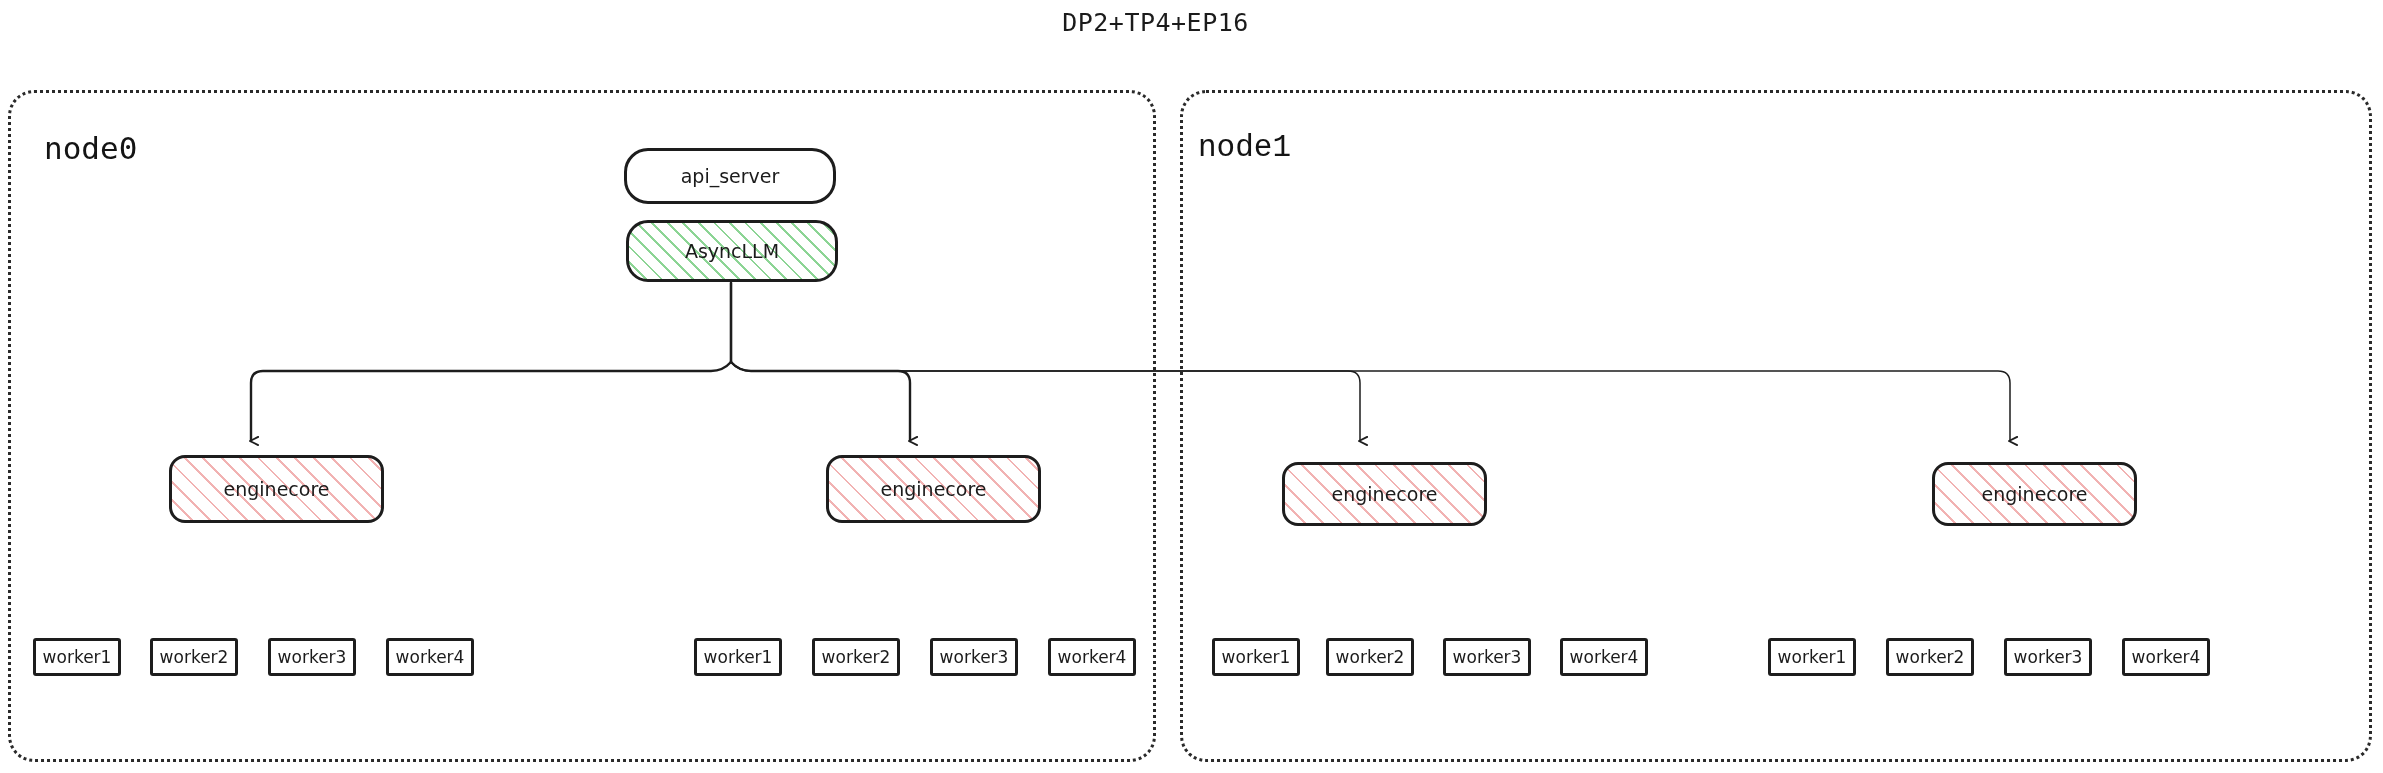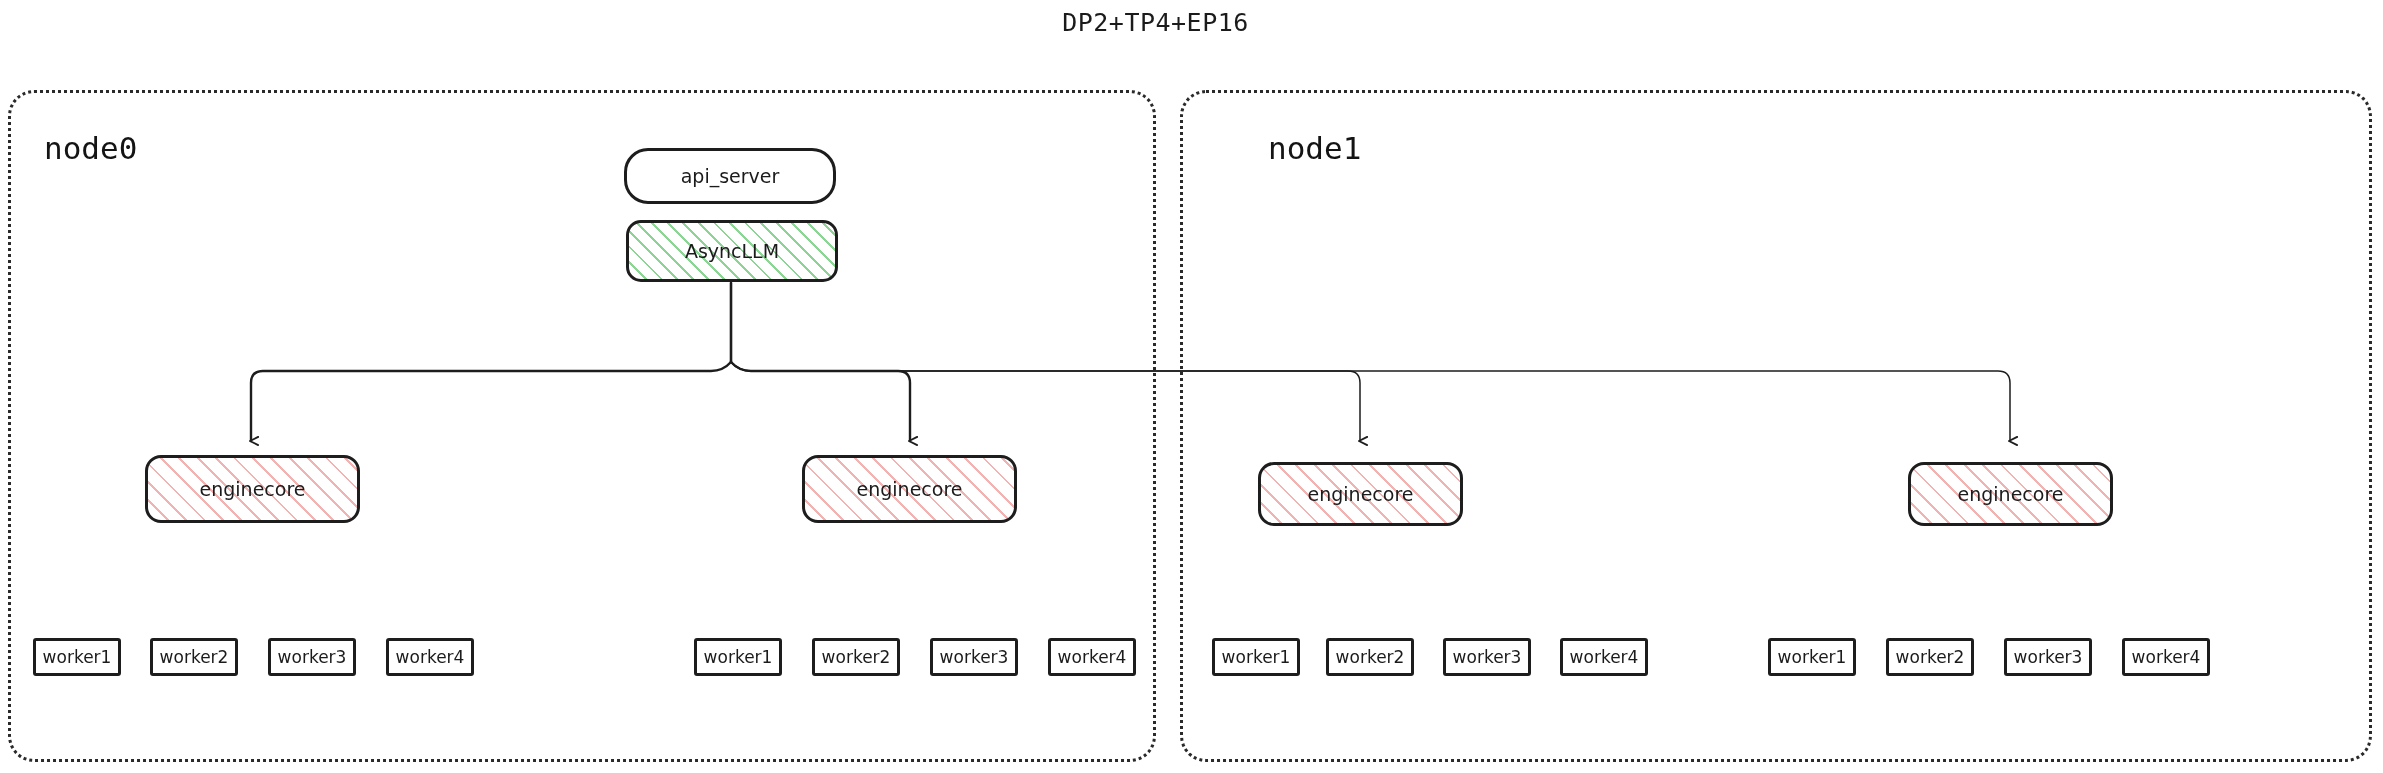--- a/index.html
+++ b/index.html
@@ -72,33 +72,34 @@
 
   .box.hatch-green {
     background-color: #ffffff;
     background-image: repeating-linear-gradient(
       45deg,
       rgba(120, 205, 130, 0.85) 0px,
       rgba(120, 205, 130, 0.85) 2px,
       rgba(255,255,255,0) 2px,
       rgba(255,255,255,0) 11px
     );
-    border-radius: 15px;
+    border-radius: 22px;
   }
 
   .box.hatch-pink {
     background-color: #ffffff;
     background-image: repeating-linear-gradient(
       45deg,
       rgba(240, 170, 170, 0.9) 0px,
       rgba(240, 170, 170, 0.9) 2px,
       rgba(255,255,255,0) 2px,
       rgba(255,255,255,0) 13px
     );
     border-radius: 16px;
+    margin-left: 24px;
   }
 
   .box.worker {
     border-width: 3px;
     border-radius: 3px;
     font-size: 17px;
   }
 
   
   #edges {
@@ -115,21 +116,21 @@
 <body>
 
 <div id="stage">
 
   <div class="title">DP2+TP4+EP16</div>
 
   <div class="node-box" style="left:8px; top:90px; width:1148px; height:672px;"></div>
   <div class="node-label" style="left:44px; top:130px;">node0</div>
 
   <div class="node-box" style="left:1180px; top:90px; width:1192px; height:672px;"></div>
-  <div class="node-label" style="left:1268px; top:130px;">node1</div>
+  <div class="node-label" style="left:1198px; top:130px;font-family:Liberation Mono, monospace;">node1</div>
 
   <svg id="edges" viewBox="0 0 2383 773">
     <defs>
       <marker id="ah" markerWidth="11" markerHeight="11" refX="5.2" refY="8.4" orient="auto" markerUnits="userSpaceOnUse">
         <path d="M1.1,1.2 L5.2,9.4 L9.3,1.2" fill="none" stroke="#1d1d1d" stroke-width="1.9" stroke-linecap="round" stroke-linejoin="round"></path>
       </marker>
     </defs>
     <g fill="none" stroke="#1d1d1d" stroke-width="2.2" stroke-linecap="round" stroke-linejoin="round">
 
       <path d="M731,283 L731,362" stroke-width="2.6"></path>

